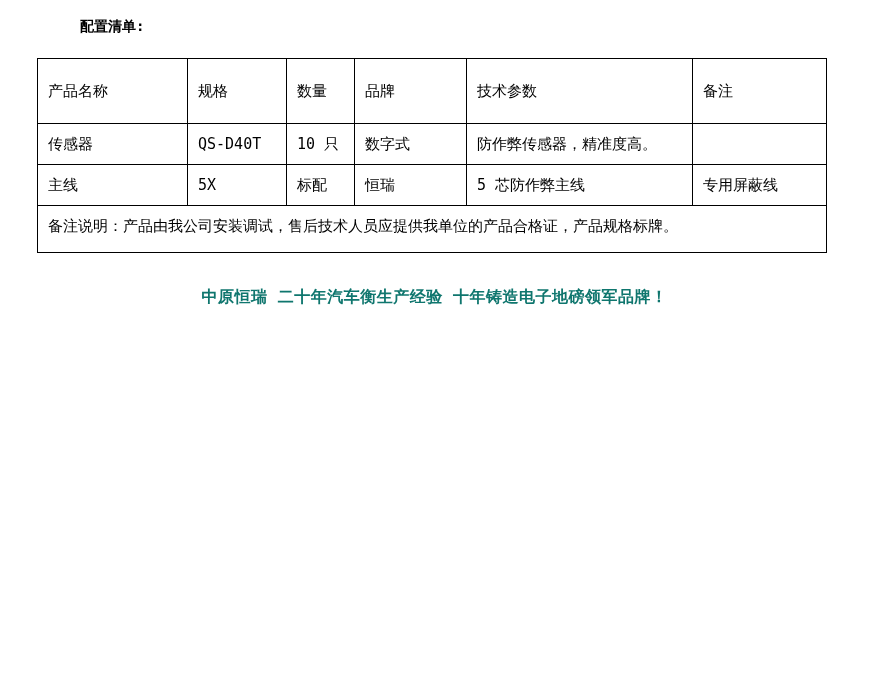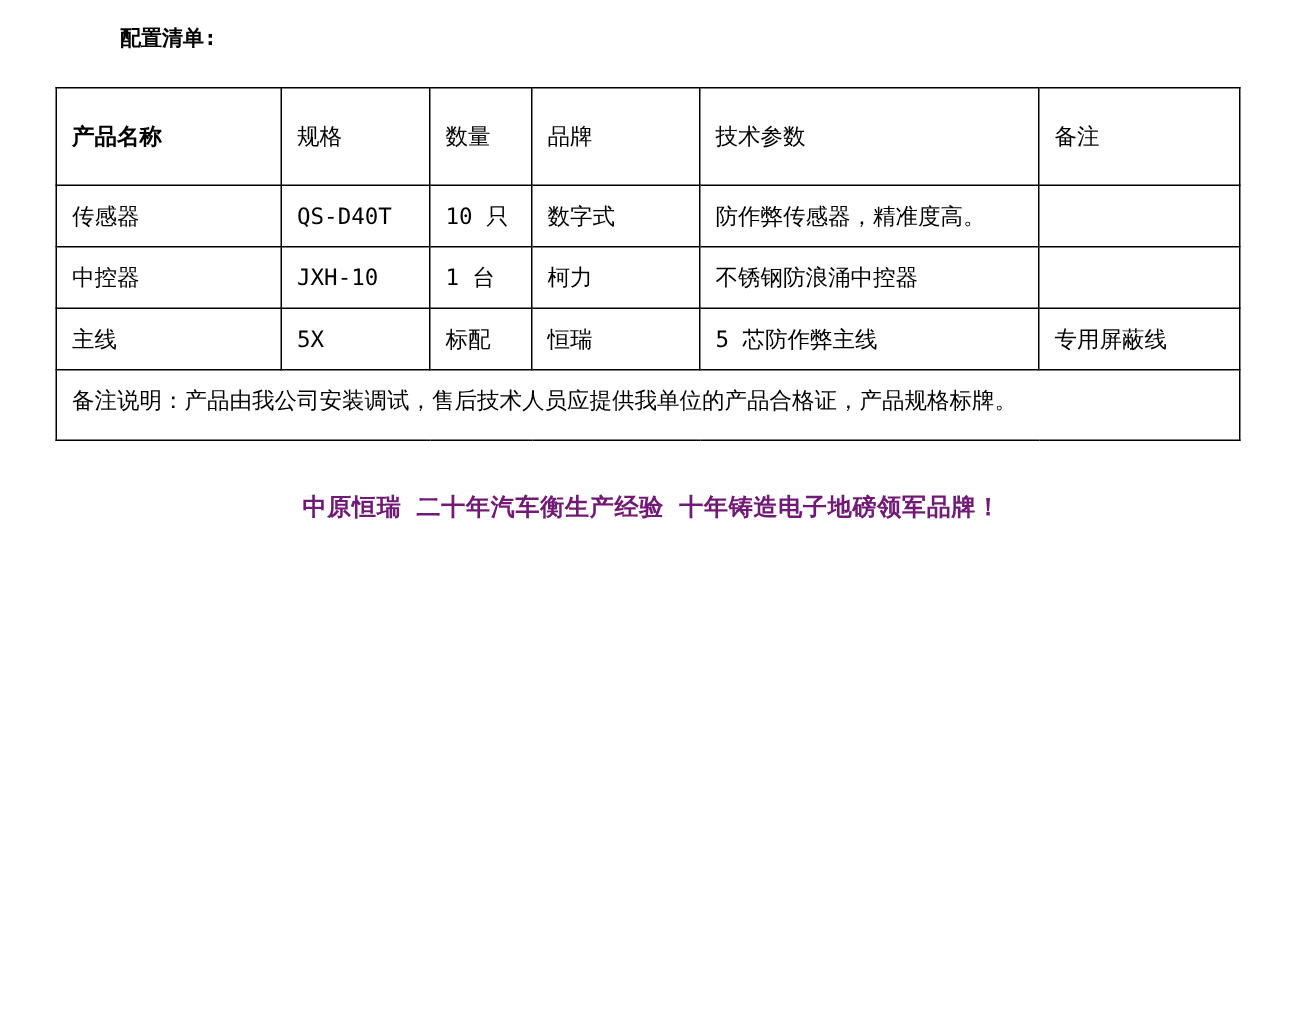--- a/index.html
+++ b/index.html
@@ -53,21 +53,21 @@
     text-align: left;
     font-weight: normal;
     word-break: break-all;
   }
   table.spec-table th {
     height: 64px;
     vertical-align: middle;
     line-height: 20px;
     font-size: 15px;
   }
-  table.spec-table th.bold-col { font-weight: bold; }
+  table.spec-table th.bold-col { font-weight: normal; }
   table.spec-table td {
     vertical-align: top;
     line-height: 40px;
   }
   tr.row-platform td { height: 120px; }
   tr.row-single td   { height: 39px; }
   tr.row-meter td    { height: 80px; }
   td.note-cell {
     height: 46px;
     vertical-align: middle;
@@ -112,38 +112,30 @@
     <tbody>
       <tr class="row-single">
         <td>传感器</td>
         <td>QS-D40T</td>
         <td>10 只</td>
         <td>数字式</td>
         <td>防作弊传感器，精准度高。</td>
         <td></td>
       </tr>
       <tr class="row-single">
-        <td>中控器</td>
-        <td>JXH-10</td>
-        <td>1 台</td>
-        <td>柯力</td>
-        <td>不锈钢防浪涌中控器</td>
-        <td></td>
-      </tr>
-      <tr class="row-single">
         <td>主线</td>
         <td>5X</td>
         <td>标配</td>
         <td>恒瑞</td>
         <td>5 芯防作弊主线</td>
         <td>专用屏蔽线</td>
       </tr>
       <tr>
         <td class="note-cell" colspan="6">
           <span>备注说明：</span><span class="seg-bold">产品</span><span>由我公司安装调试，售后技术人员应提供我单位的</span><span class="seg-bold">产品</span><span>合格证，</span><span class="seg-bold">产品</span><span>规格标牌。</span>
         </td>
       </tr>
     </tbody>
   </table>
 
-  <div class="doc-footer" style="color: #701a75;">中原恒瑞 二十年汽车衡生产经验 十年铸造电子地磅领军品牌！</div>
+  <div class="doc-footer" style="color: #0f766e;">中原恒瑞 二十年汽车衡生产经验 十年铸造电子地磅领军品牌！</div>
 
 </div>
 
 </body></html>

